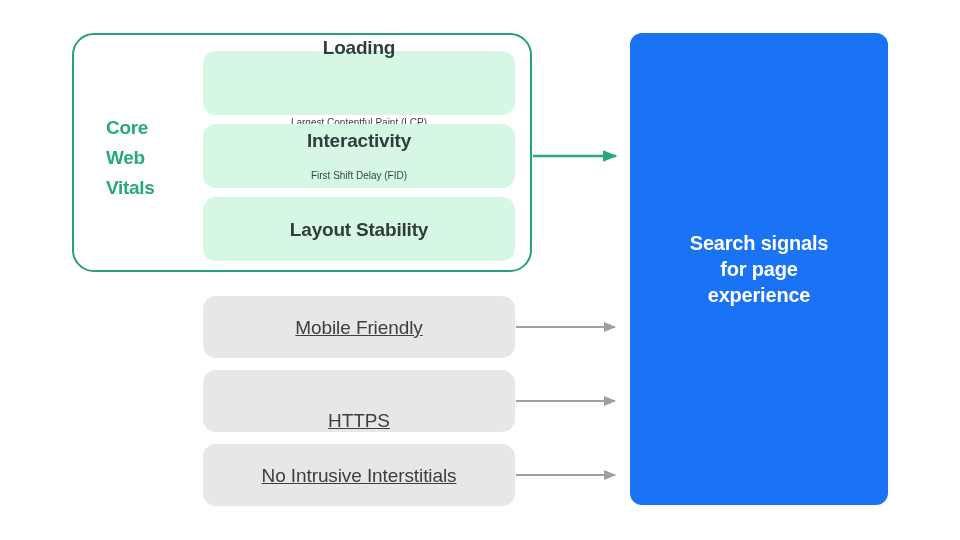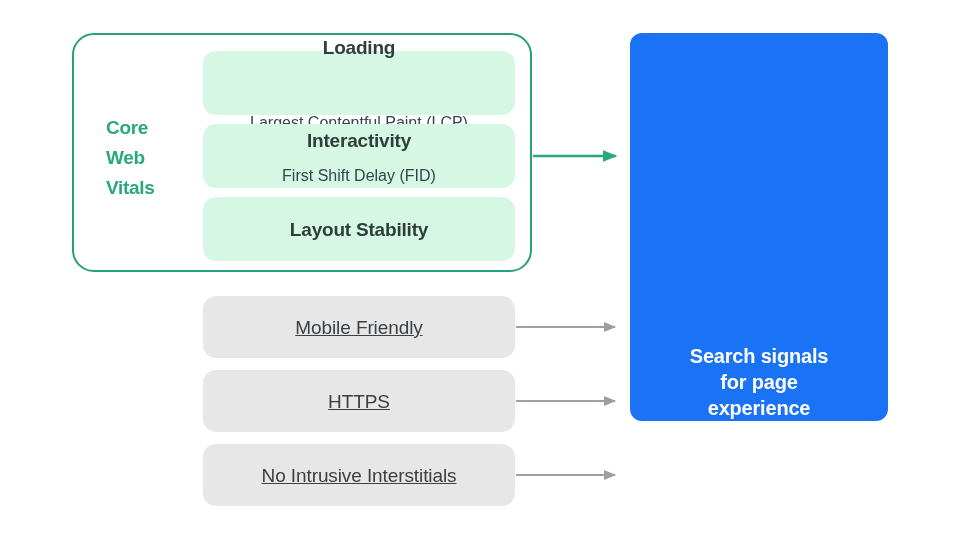--- a/index.html
+++ b/index.html
@@ -67,63 +67,63 @@
 
   .vital-title {
     color: #2f3e3d;
     font-size: 19px;
     font-weight: bold;
     line-height: 23px;
     letter-spacing: -0.2px;
   }
   .vital-sub {
     color: #35464a;
-    font-size: 16px;
+    font-size: 10px;
     font-weight: normal;
     line-height: 16px;
     margin-top: 16px;
   }
 
   
   .signal-box {
     position: absolute;
     left: 203px;
     width: 312px;
     height: 62px;
     box-sizing: border-box;
     background: #e7e7e8;
     border-radius: 13px;
     display: flex;
     align-items: center;
     justify-content: center;
   }
   .signal-box.s0 { top: 296px; }
-  .signal-box.s1 { top: 370px; }
+  .signal-box.s1 { top: 370px; align-items: flex-end; }
   .signal-box.s2 { top: 444px; }
 
   .signal-label {
     color: #3c4043;
     font-size: 19px;
     font-weight: normal;
     line-height: 23px;
     letter-spacing: -0.1px;
     text-decoration: underline;
   }
 
   
   .outcome-panel {
     position: absolute;
     left: 630px;
     top: 33px;
     width: 258px;
-    height: 388px;
+    height: 472px;
     background: #1a73f5;
     border-radius: 12px;
     display: flex;
-    align-items: flex-end;
+    align-items: center;
     justify-content: center;
   }
   .outcome-text {
     color: #ffffff;
     font-size: 20px;
     font-weight: bold;
     line-height: 26px;
     text-align: center;
     letter-spacing: -0.2px;
     white-space: pre-line;

